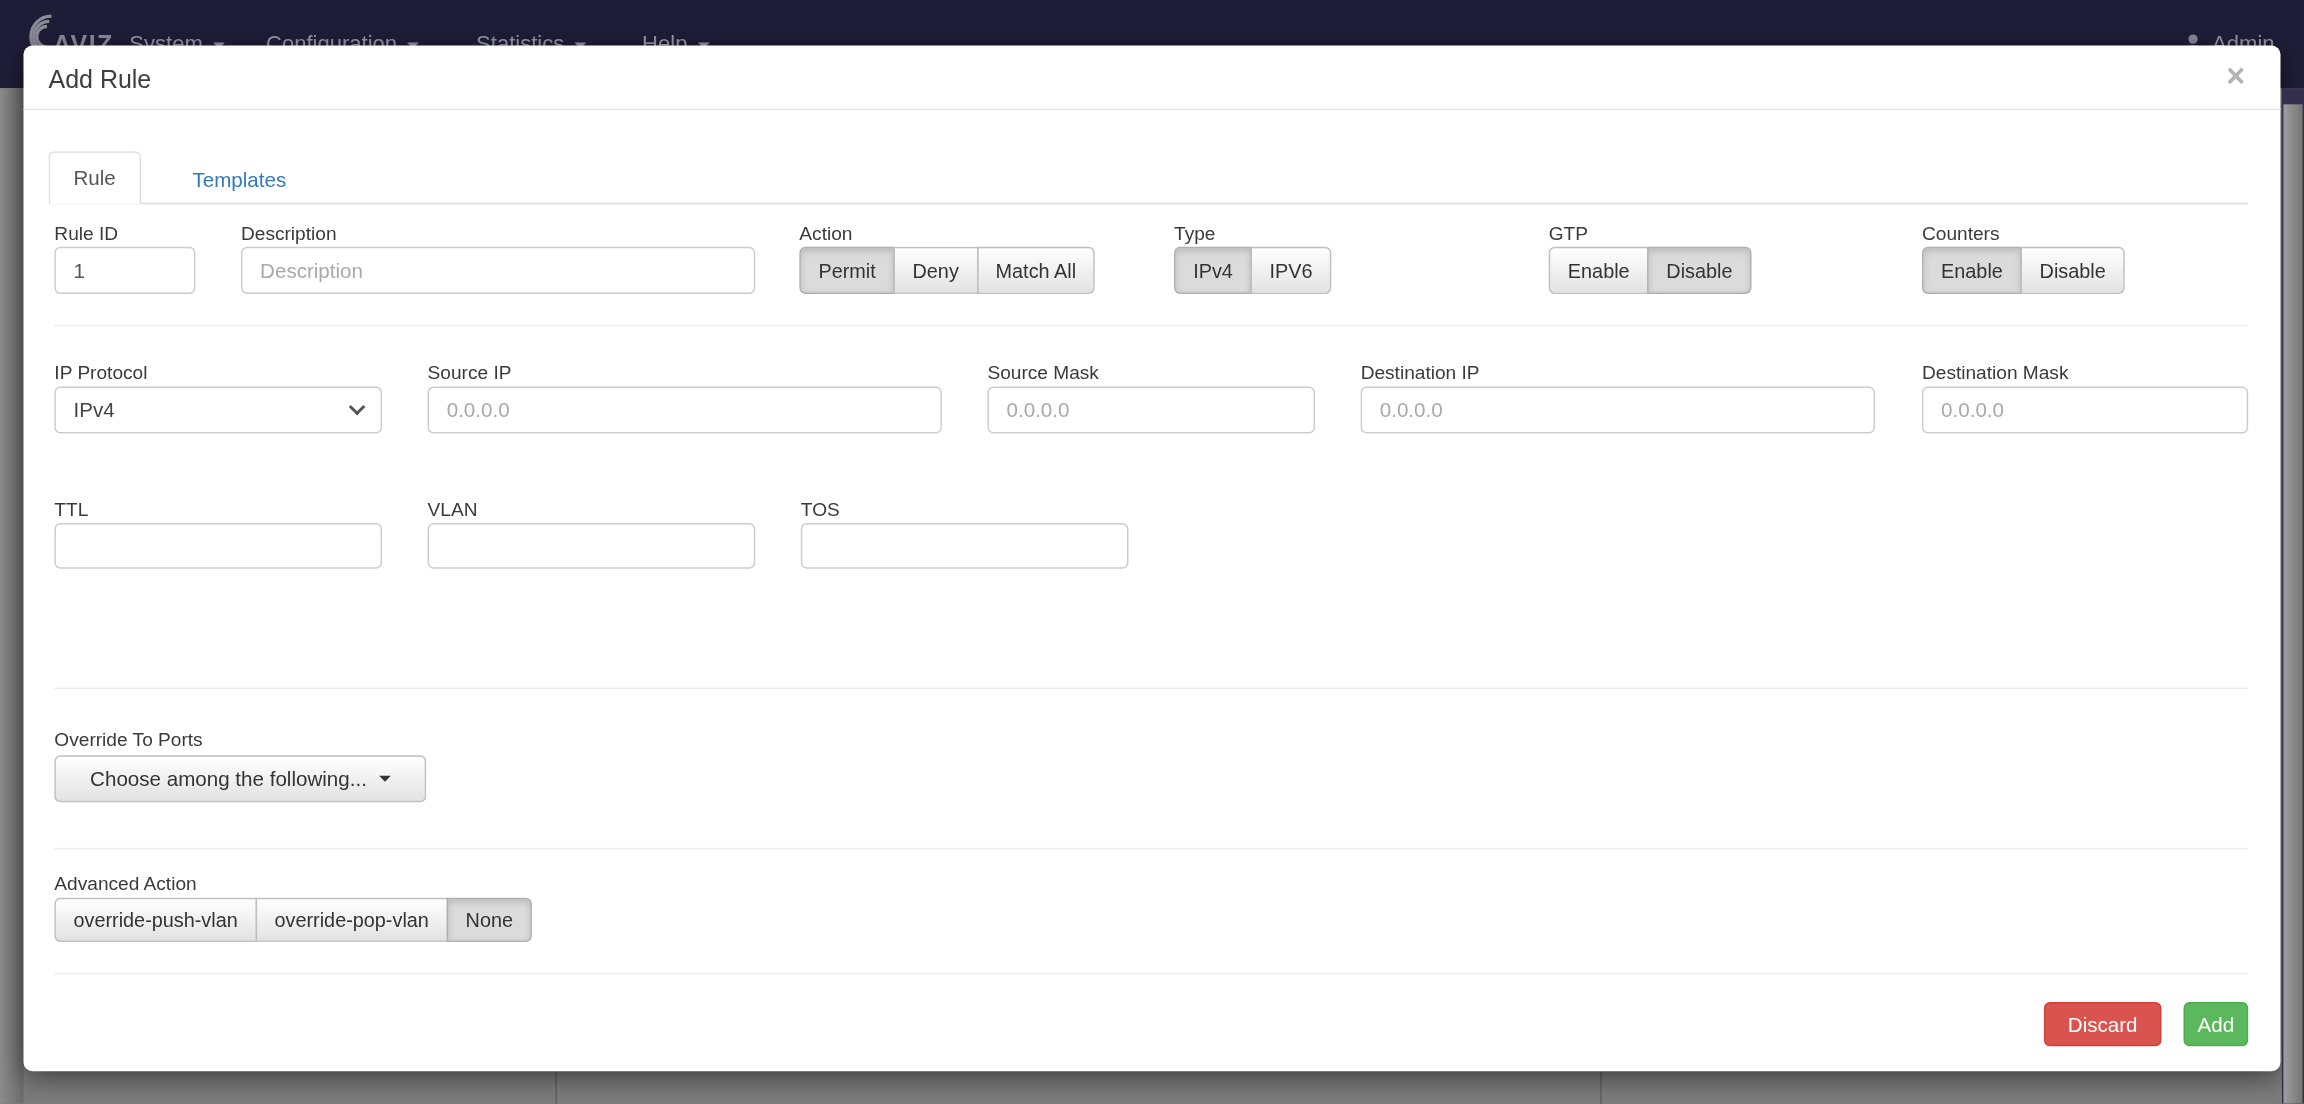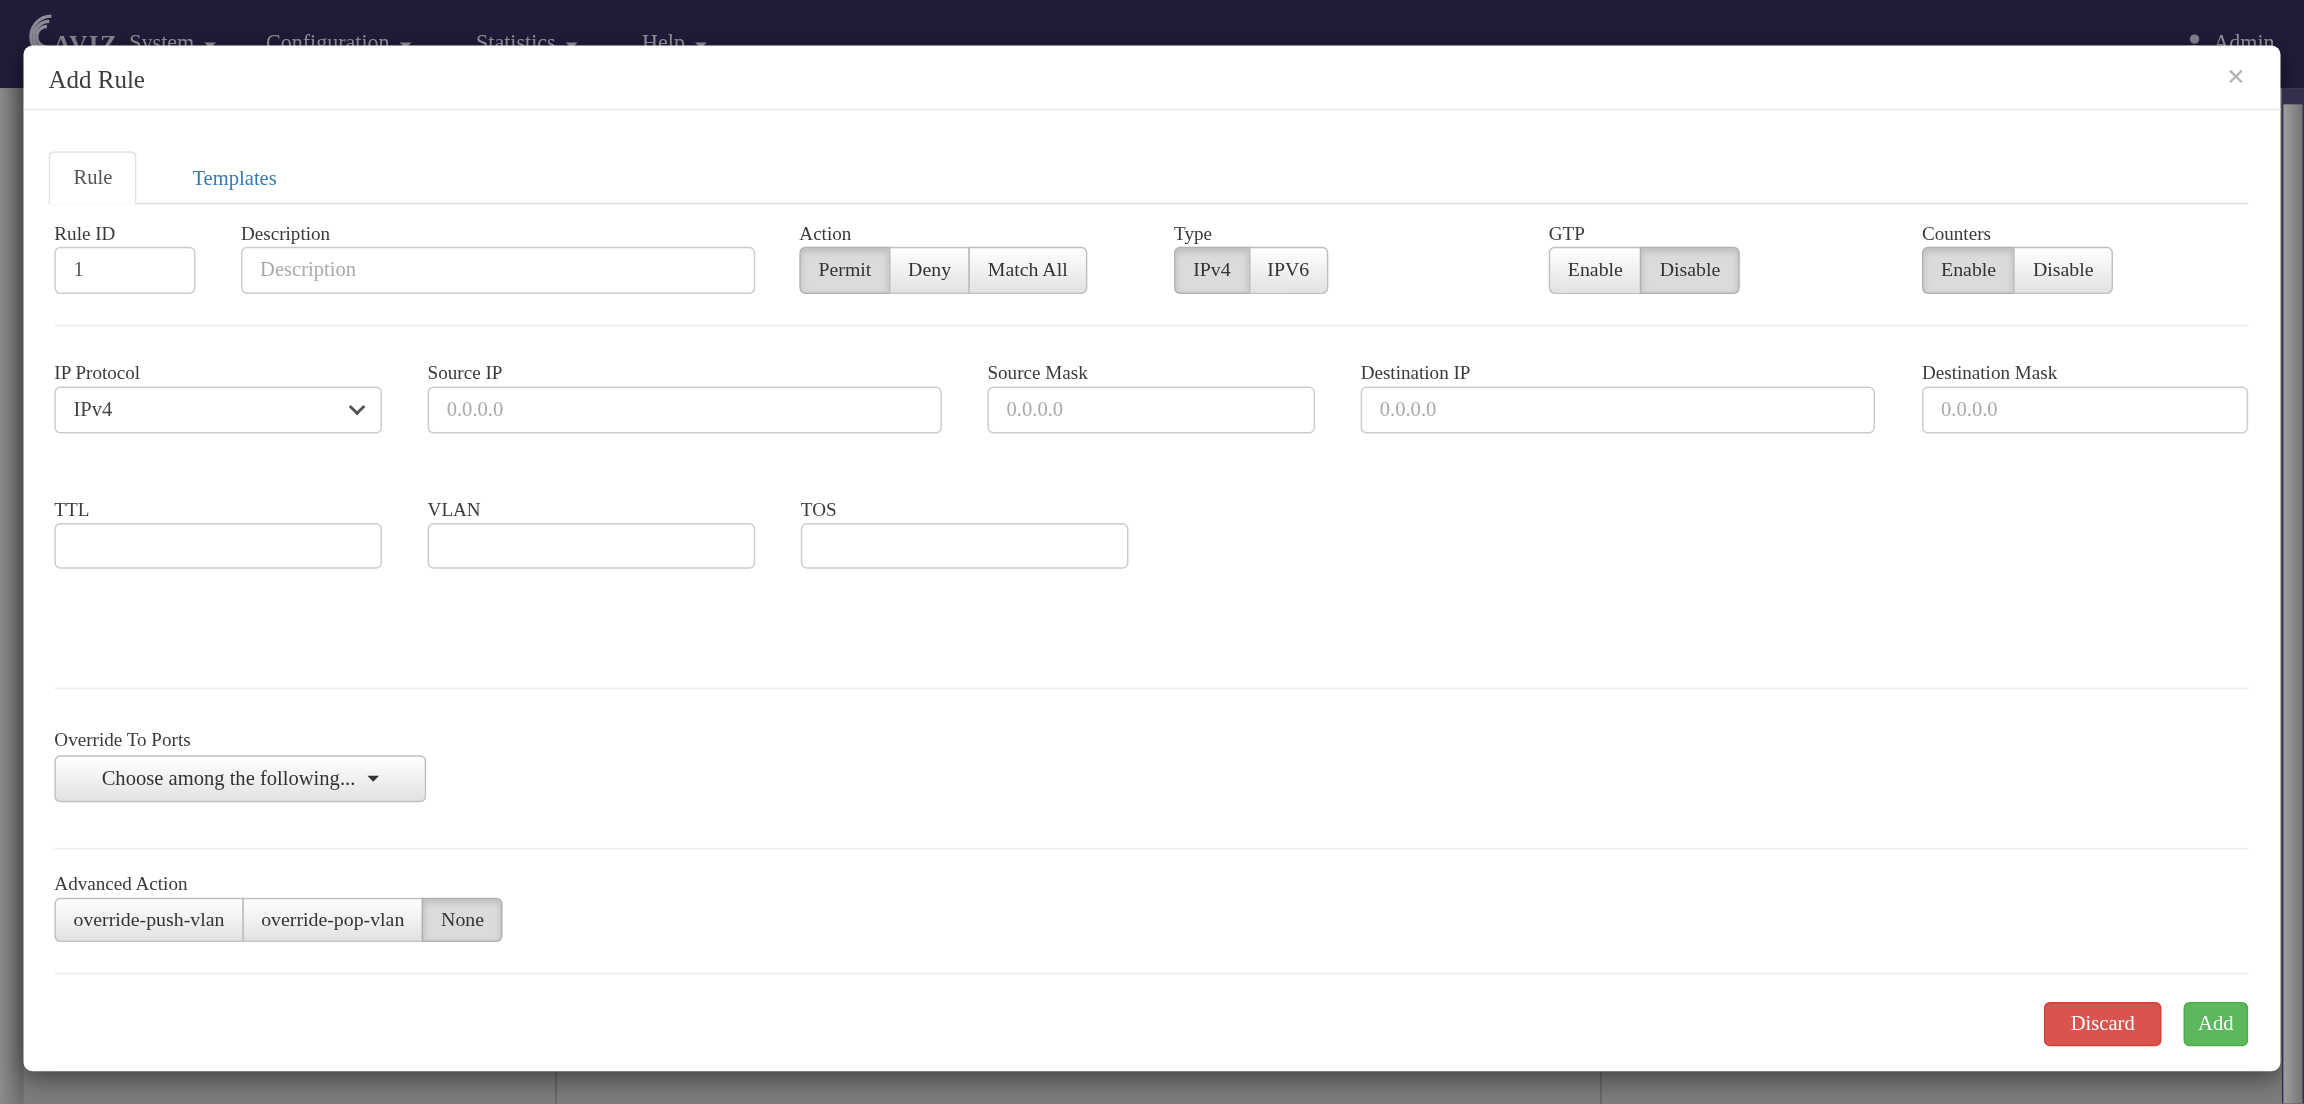--- a/index.html
+++ b/index.html
@@ -1,17 +1,17 @@
 <!DOCTYPE html>
 <html><head>
 <meta charset="utf-8">
 <style>
   html,body{margin:0;padding:0;overflow:hidden;background:#7d7d7d;}
   *{box-sizing:border-box;}
-  .stage{width:2304px;height:1104px;overflow:hidden;position:relative;font-family:Liberation Serif, serif;}
+  .stage{width:2304px;height:1104px;overflow:hidden;position:relative;font-family:Liberation Sans, sans-serif;}
   .viewport{width:1568px;height:751px;position:relative;transform:scale(1.46939);transform-origin:0 0;background:#7d7d7d;}
 
   
   .navbar{position:absolute;left:0;top:0;width:1568px;height:60px;background:#201d39;z-index:1;}
   .nav-item{position:absolute;top:21px;font-size:15px;color:#9b99a6;cursor:pointer;white-space:nowrap;}
   .caret{display:inline-block;width:0;height:0;border-left:4px solid transparent;border-right:4px solid transparent;border-top:4px solid #9b99a6;margin-left:7px;vertical-align:middle;}
   .brand{position:absolute;left:8px;top:4px;cursor:pointer;}
   .brand-text{position:absolute;left:28px;top:17px;font-size:17px;font-weight:bold;letter-spacing:1px;color:#8e8c99;}
   .nav-user{position:absolute;top:21px;right:20px;font-size:15px;color:#9b99a6;cursor:pointer;display:flex;align-items:center;gap:6px;}
 

